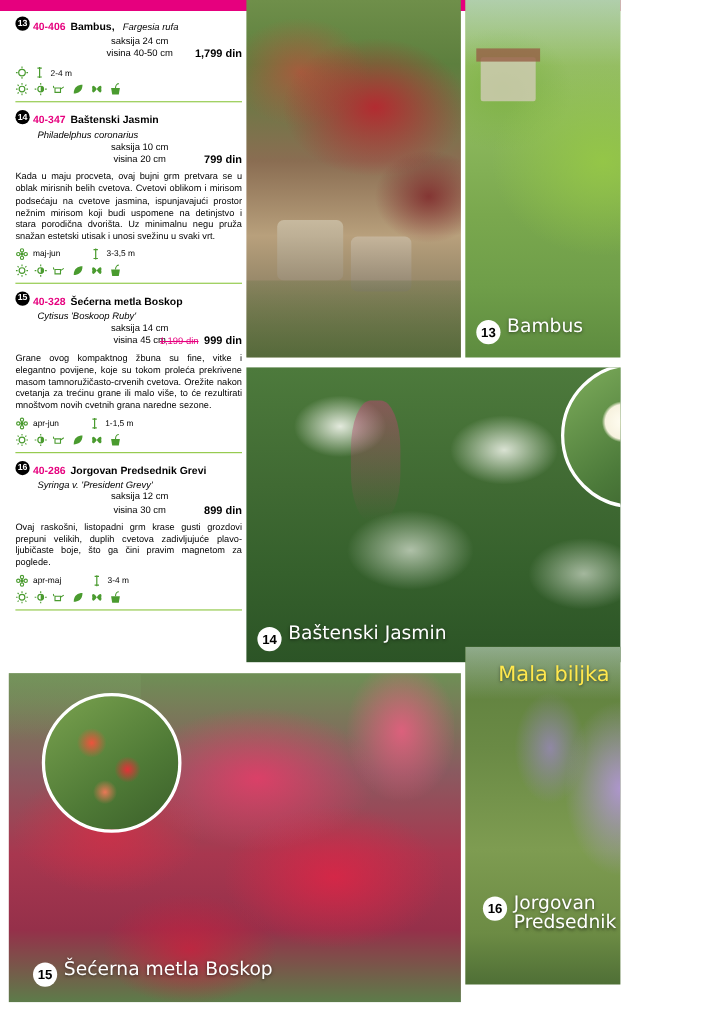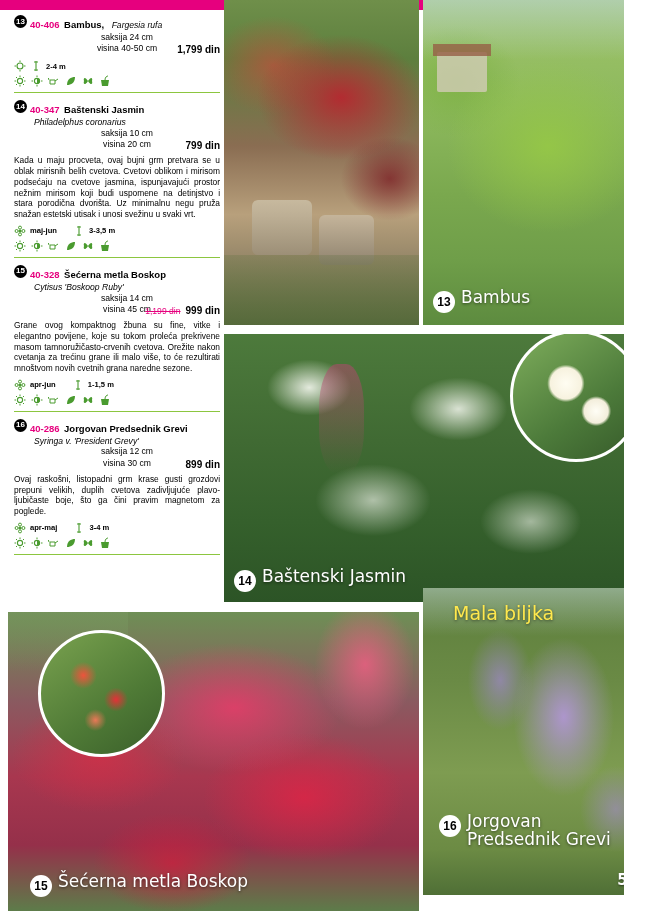--- a/index.html
+++ b/index.html
@@ -4,21 +4,21 @@
 <style>
   * { box-sizing: border-box; }
   html, body {
     margin: 0; padding: 0;
     width: 650px; height: 919px;
     background: #ffffff;
     font-family: "Liberation Sans", sans-serif;
   }
   .page {
     position: relative;
-    width: 624px; height: 919px;
+    width: 564px; height: 919px;
     overflow: hidden;
     background: #ffffff;
   }
 
   
   .top-bar {
     position: absolute; top: 0; left: 0; width: 650px; height: 10px;
     background: #e6007e;
   }
 
@@ -81,21 +81,21 @@
     margin-top: 5px; margin-bottom: 2px;
     flex-wrap: wrap;
   }
   .ic {
     width: 12px; height: 12px;
     display: inline-flex; align-items: center; justify-content: center;
     color: #4a9b2f;
   }
   .ic svg { display: block; }
   .ic-label {
-    font-size: 7.6px; color: #000; margin-right: 12px; font-weight: bold;
+    font-size: 7.6px; color: #000; margin-right: 22px;
   }
   .icon-row2 {
     display: flex; align-items: center; gap: 5px; margin-top: 3px;
   }
 
   
   .photo { position: absolute; overflow: hidden; }
 
   .cap {
     position: absolute;

